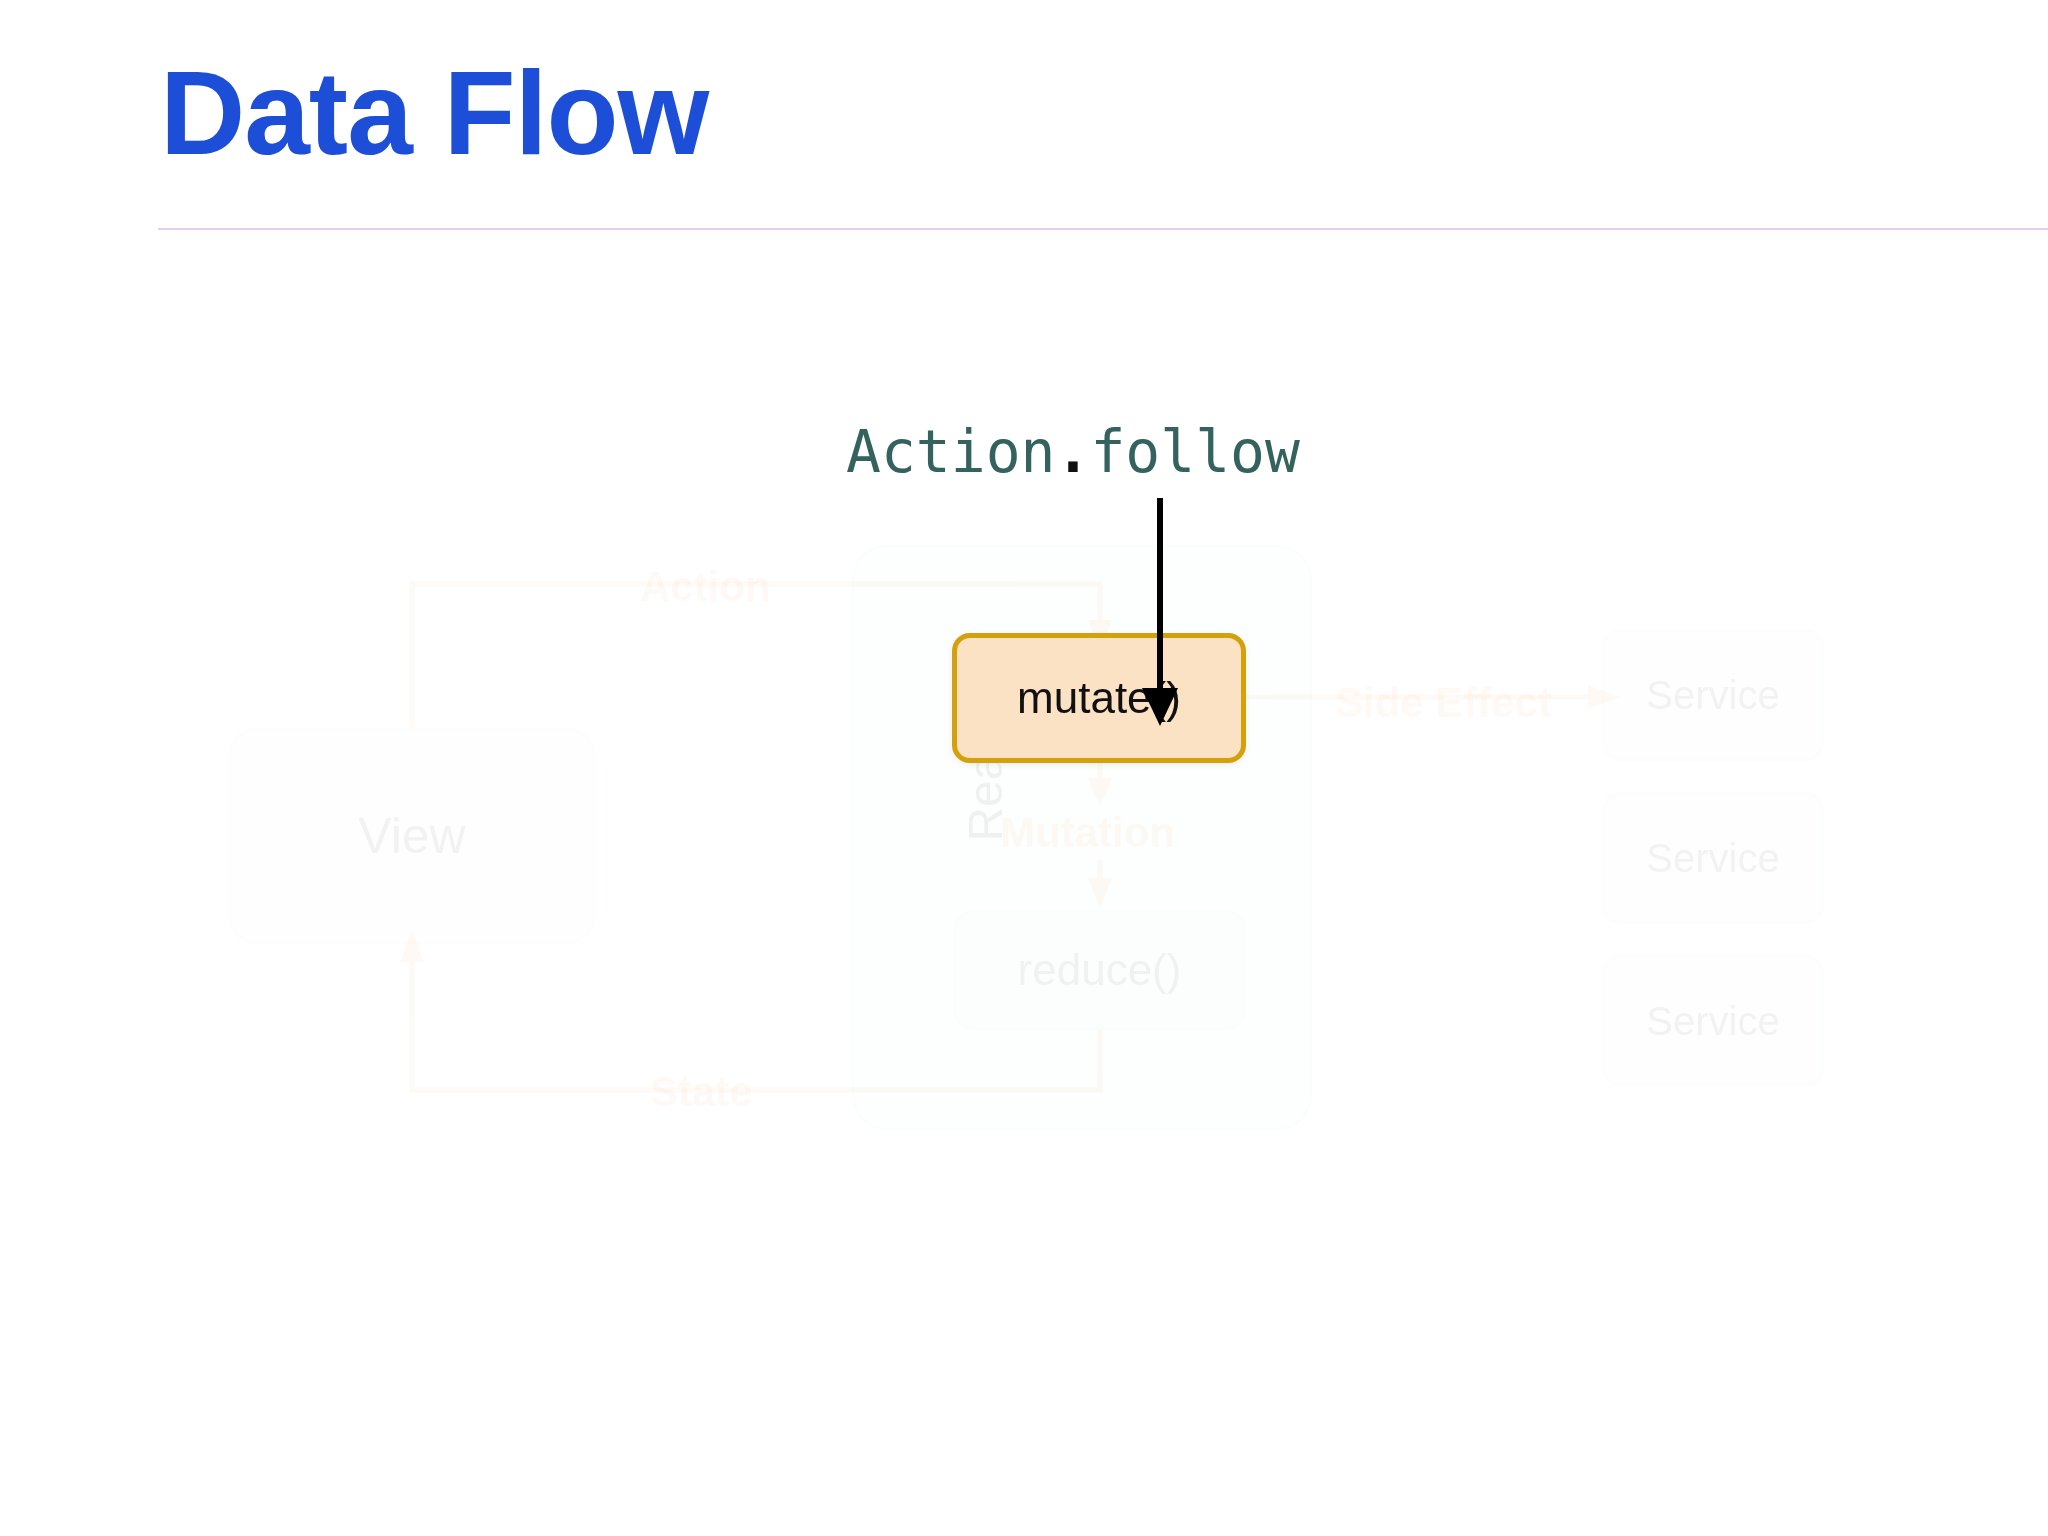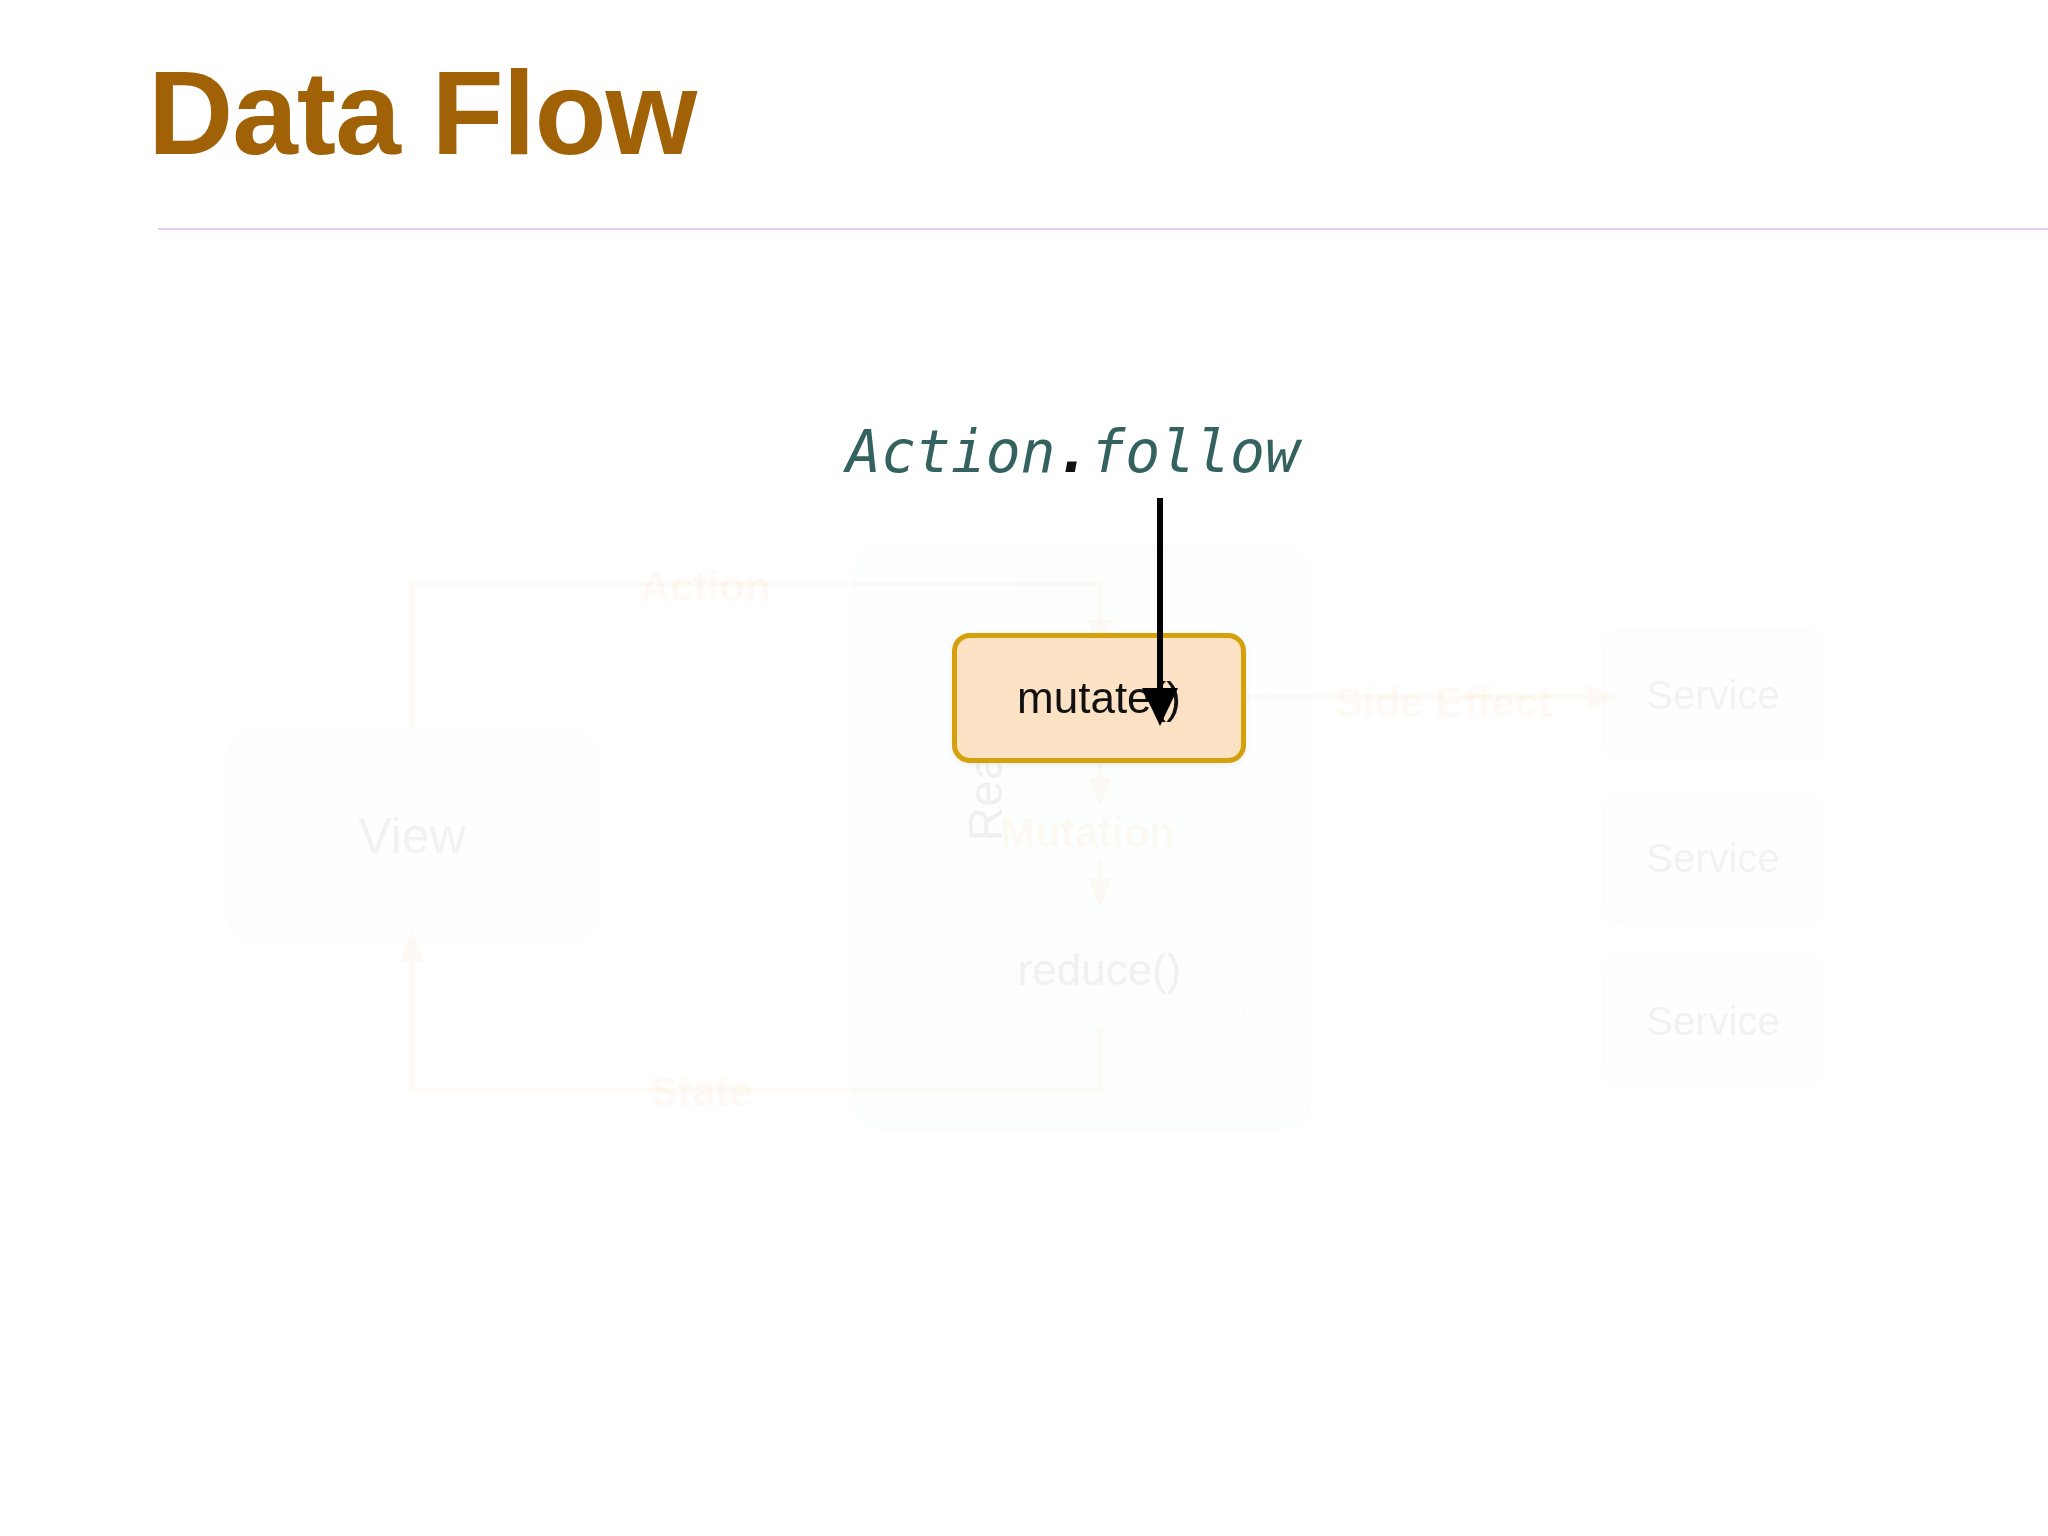--- a/index.html
+++ b/index.html
@@ -12,25 +12,25 @@
 
   body {
     background: #ffffff;
     font-family: "Liberation Sans", sans-serif;
     position: relative;
   }
 
   
   #slide-title {
     position: absolute;
-    left: 148px;
+    left: 160px;
     top: 52px;
     font-size: 118px;
     font-weight: bold;
-    color: #a16207;
+    color: #1d4ed8;
     letter-spacing: -1px;
     line-height: 1.05;
     white-space: nowrap;
   }
 
   #title-rule {
     position: absolute;
     left: 158px;
     top: 228px;
     width: 1890px;
@@ -187,21 +187,20 @@
 
   
   #annotation-text {
     position: absolute;
     left: 846px;
     top: 418px;
     font-family: "DejaVu Sans Mono", "Liberation Mono", monospace;
     font-size: 58px;
     color: #33625f;
     white-space: nowrap;
-    font-style: italic;
   }
   #annotation-text .sep { color: #111111; font-weight: bold; }
 
   #annotation-arrow {
     position: absolute;
     left: 1100px;
     top: 498px;
     width: 120px;
     height: 230px;
     pointer-events: none;

